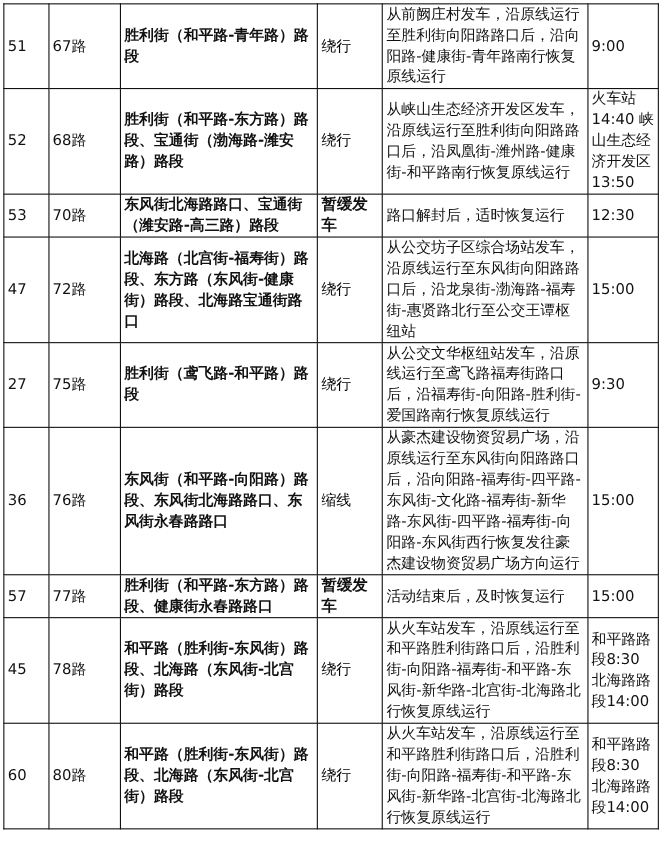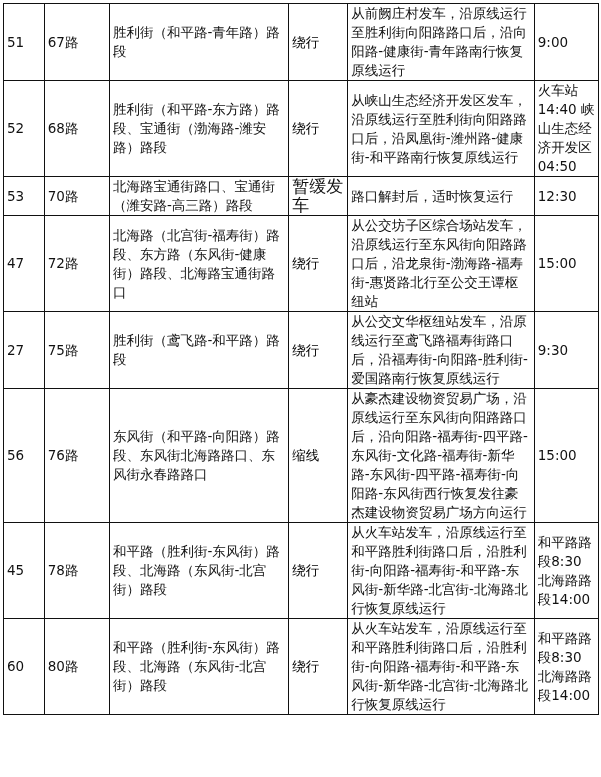--- a/index.html
+++ b/index.html
@@ -4,23 +4,23 @@
 <style>
   html, body { margin: 0; padding: 0; background: #ffffff; }
   body { width: 601px; height: 777px; overflow: hidden; position: relative;
          font-family: "DejaVu Sans", "Liberation Sans", sans-serif; color: #111; }
   table.bus { position: absolute; left: 3px; top: 3px; border-collapse: collapse;
               table-layout: fixed; width: 596px; }
   table.bus td { border: 1.5px solid #111; vertical-align: middle;
                  padding: 0 3px; font-size: 13.5px; line-height: 19px; box-sizing: border-box; }
   td.c-no { width: 40px; font-size: 14px; }
   td.c-route { width: 64px; font-size: 13px; }
-  td.c-section { width: 176px; }
+  td.c-section { width: 176px; font-weight: bold; }
   td.c-measure { width: 58px; font-size: 11px; color: #000000; }
-  td.c-measure.bold { font-weight: normal; color: #111; font-size: 17px; }
+  td.c-measure.bold { font-weight: bold; color: #111; font-size: 14px; }
   td.c-detail { width: 183px; text-align: left; padding-left: 5px; padding-right: 2px; }
   td.c-time { width: 63px; font-size: 13px; }
 </style>
 </head>
 <body>
 
 <table class="bus">
   <tbody id="tbody">
     <tr style="height: 74px;">
       <td class="c-no">51</td>
@@ -29,26 +29,26 @@
       <td class="c-measure">绕行</td>
       <td class="c-detail">从前阙庄村发车，沿原线运行至胜利街向阳路路口后，沿向阳路-健康街-青年路南行恢复原线运行</td>
       <td class="c-time">9:00</td>
     </tr>
     <tr style="height: 94px;">
       <td class="c-no">52</td>
       <td class="c-route">68路</td>
       <td class="c-section">胜利街（和平路-东方路）路段、宝通街（渤海路-潍安路）路段</td>
       <td class="c-measure">绕行</td>
       <td class="c-detail">从峡山生态经济开发区发车，沿原线运行至胜利街向阳路路口后，沿凤凰街-潍州路-健康街-和平路南行恢复原线运行</td>
-      <td class="c-time">火车站14:40 峡山生态经济开发区04:50</td>
+      <td class="c-time">火车站14:40 峡山生态经济开发区13:50</td>
     </tr>
     <tr style="height: 38px;">
       <td class="c-no">53</td>
       <td class="c-route">70路</td>
-      <td class="c-section">北海路宝通街路口、宝通街（潍安路-高三路）路段</td>
+      <td class="c-section">东风街北海路路口、宝通街（潍安路-高三路）路段</td>
       <td class="c-measure bold">暂缓发车</td>
       <td class="c-detail">路口解封后，适时恢复运行</td>
       <td class="c-time">12:30</td>
     </tr>
     <tr style="height: 95px;">
       <td class="c-no">47</td>
       <td class="c-route">72路</td>
       <td class="c-section">北海路（北宫街-福寿街）路段、东方路（东风街-健康街）路段、北海路宝通街路口</td>
       <td class="c-measure">绕行</td>
       <td class="c-detail">从公交坊子区综合场站发车，沿原线运行至东风街向阳路路口后，沿龙泉街-渤海路-福寿街-惠贤路北行至公交王谭枢纽站</td>
@@ -56,25 +56,33 @@
     </tr>
     <tr style="height: 75px;">
       <td class="c-no">27</td>
       <td class="c-route">75路</td>
       <td class="c-section">胜利街（鸢飞路-和平路）路段</td>
       <td class="c-measure">绕行</td>
       <td class="c-detail">从公交文华枢纽站发车，沿原线运行至鸢飞路福寿街路口后，沿福寿街-向阳路-胜利街-爱国路南行恢复原线运行</td>
       <td class="c-time">9:30</td>
     </tr>
     <tr style="height: 133px;">
-      <td class="c-no">56</td>
+      <td class="c-no">36</td>
       <td class="c-route">76路</td>
       <td class="c-section">东风街（和平路-向阳路）路段、东风街北海路路口、东风街永春路路口</td>
       <td class="c-measure">缩线</td>
       <td class="c-detail">从豪杰建设物资贸易广场，沿原线运行至东风街向阳路路口后，沿向阳路-福寿街-四平路-东风街-文化路-福寿街-新华路-东风街-四平路-福寿街-向阳路-东风街西行恢复发往豪杰建设物资贸易广场方向运行</td>
+      <td class="c-time">15:00</td>
+    </tr>
+    <tr style="height: 37px;">
+      <td class="c-no">57</td>
+      <td class="c-route">77路</td>
+      <td class="c-section">胜利街（和平路-东方路）路段、健康街永春路路口</td>
+      <td class="c-measure bold">暂缓发车</td>
+      <td class="c-detail">活动结束后，及时恢复运行</td>
       <td class="c-time">15:00</td>
     </tr>
     <tr style="height: 92px;">
       <td class="c-no">45</td>
       <td class="c-route">78路</td>
       <td class="c-section">和平路（胜利街-东风街）路段、北海路（东风街-北宫街）路段</td>
       <td class="c-measure">绕行</td>
       <td class="c-detail">从火车站发车，沿原线运行至和平路胜利街路口后，沿胜利街-向阳路-福寿街-和平路-东风街-新华路-北宫街-北海路北行恢复原线运行</td>
       <td class="c-time">和平路路段8:30 北海路路段14:00</td>
     </tr>

